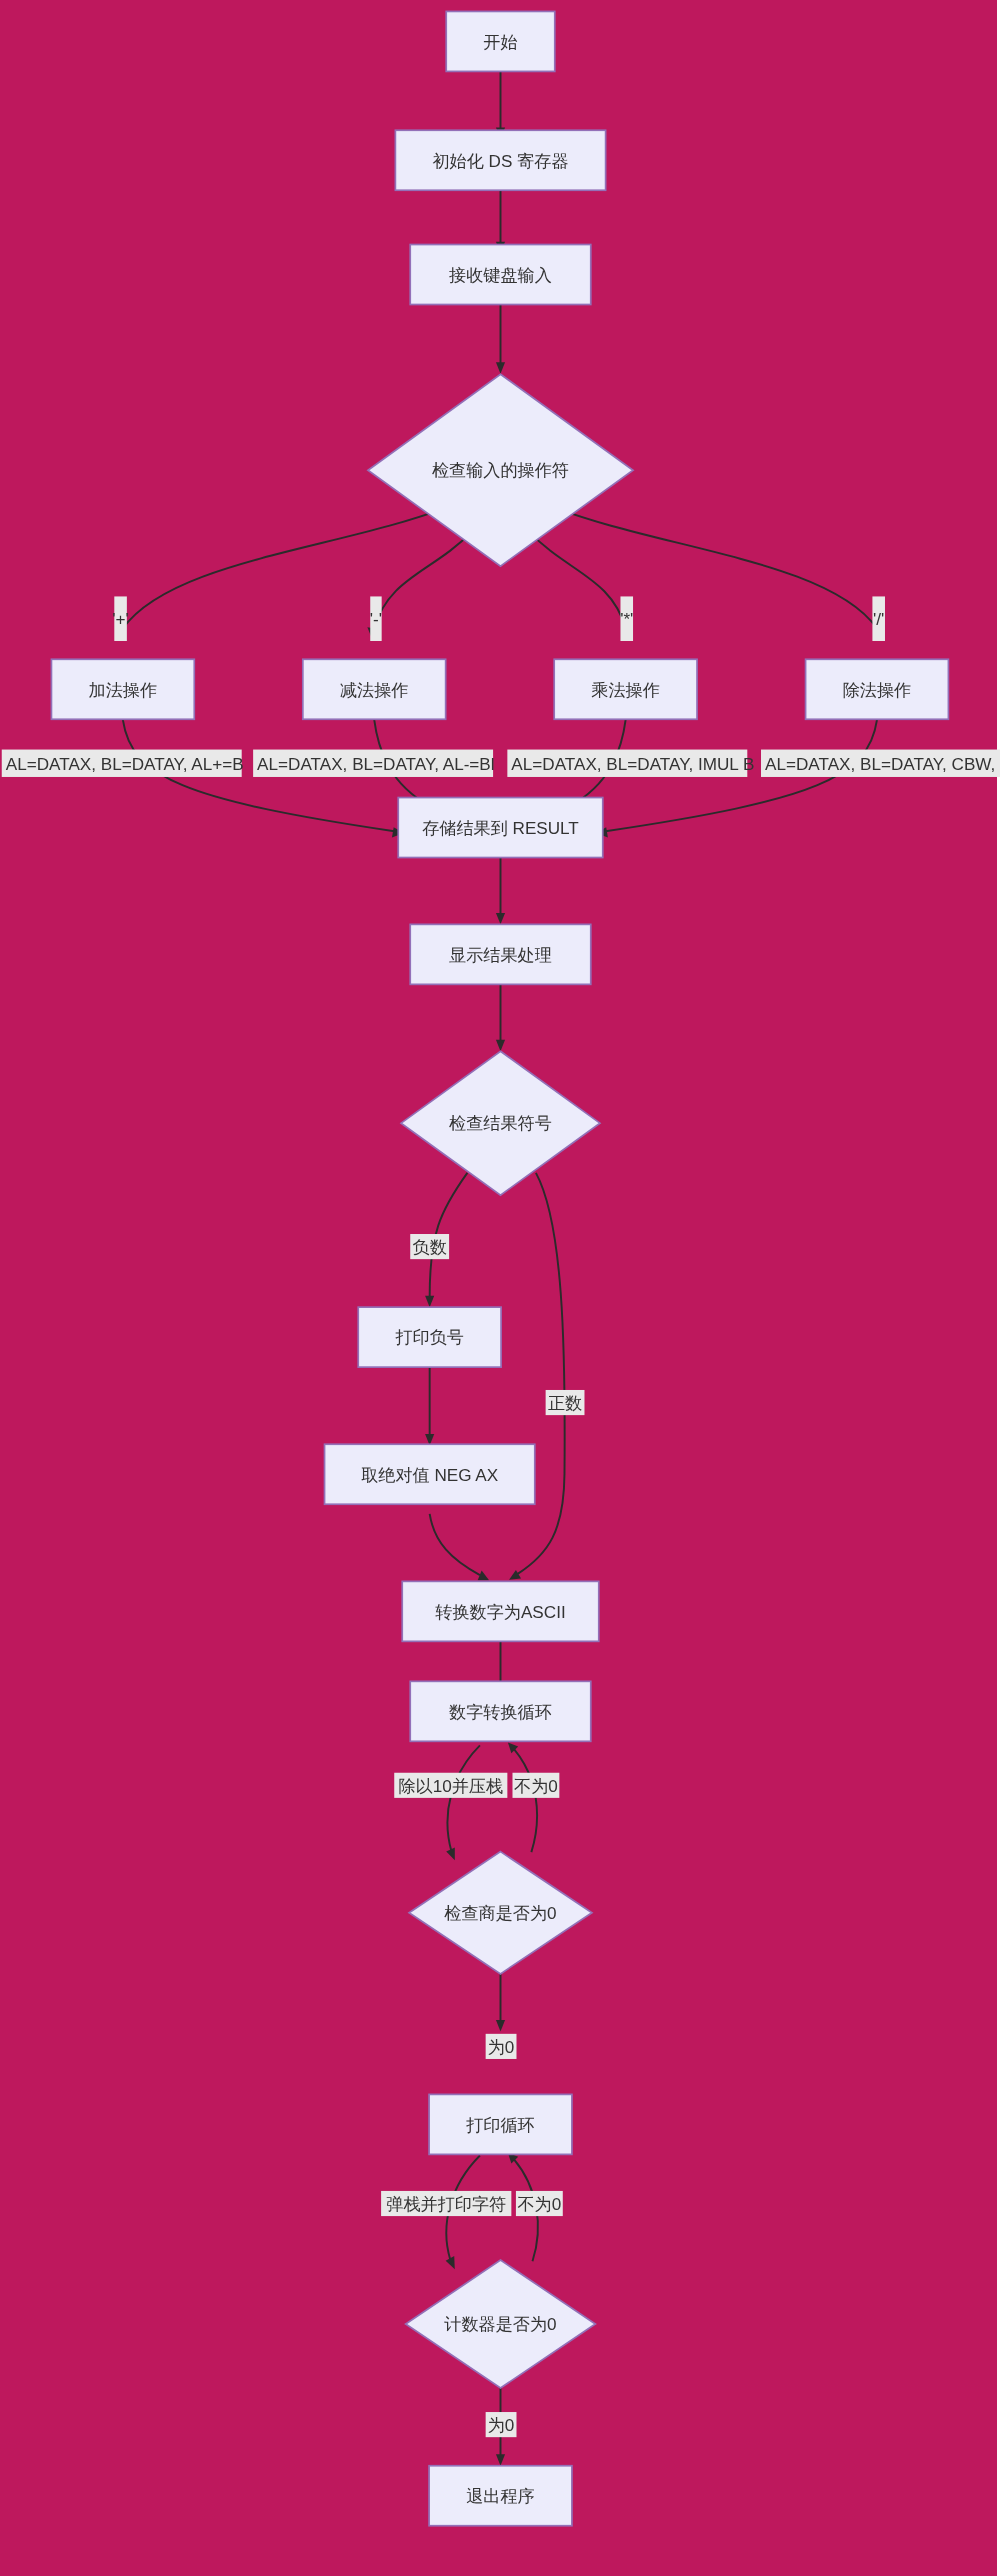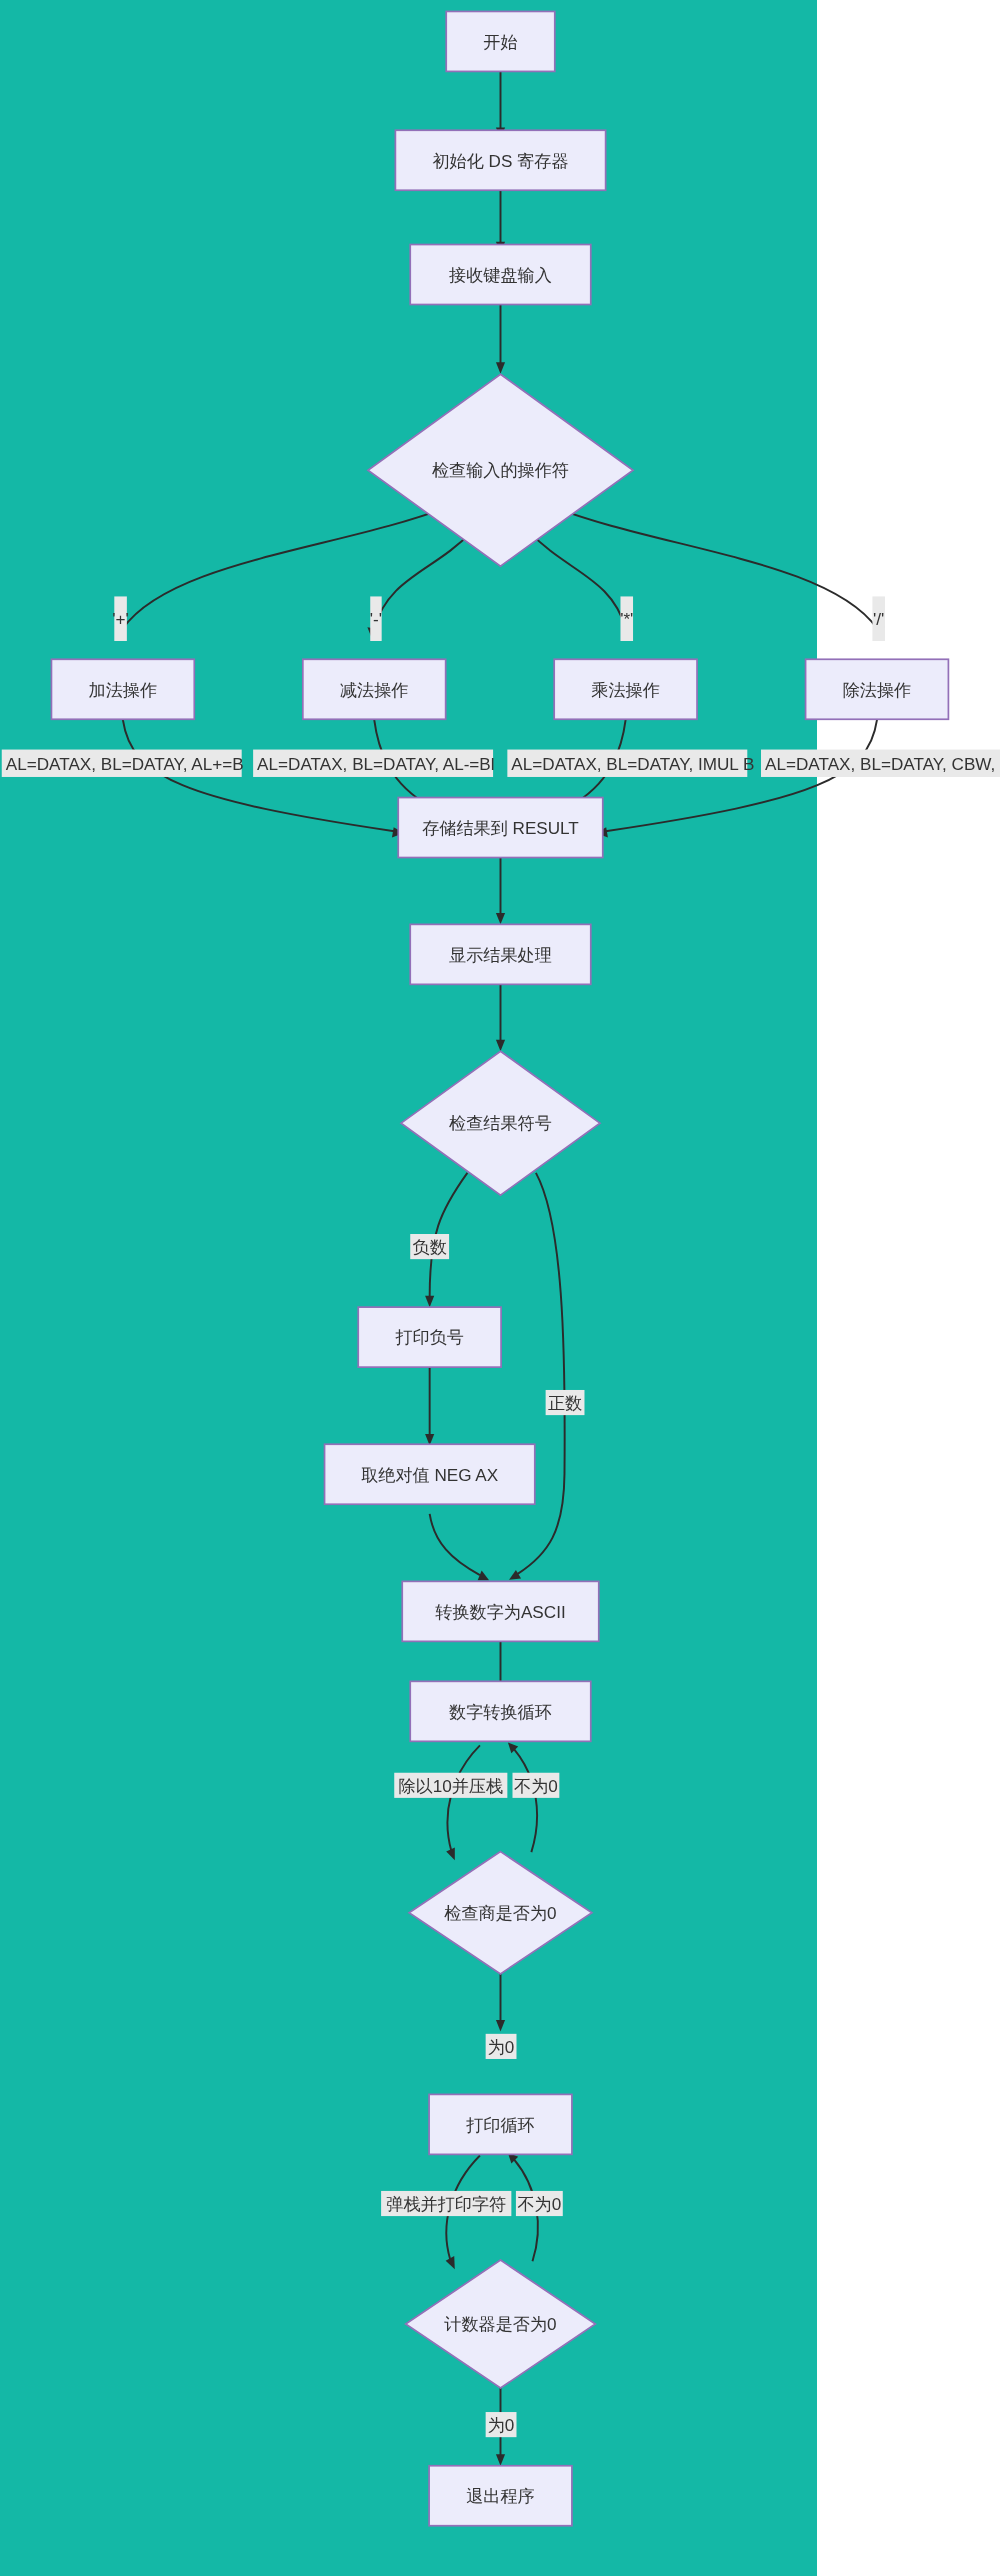--- a/index.html
+++ b/index.html
@@ -8,23 +8,23 @@
     background: #ffffff;
   }
   body {
     width: 1001px;
     height: 2576px;
     font-family: "Liberation Sans", "DejaVu Sans", sans-serif;
     overflow: hidden;
   }
   #flowchart-root {
     position: relative;
-    width: 817px;
+    width: 997px;
     height: 2576px;
-    background: #14b8a6;
+    background: #be185d;
   }
   svg#flow-svg {
     position: absolute;
     top: 0;
     left: 0;
     width: 1001px;
     height: 2576px;
     display: block;
   }
   .node-shape {

